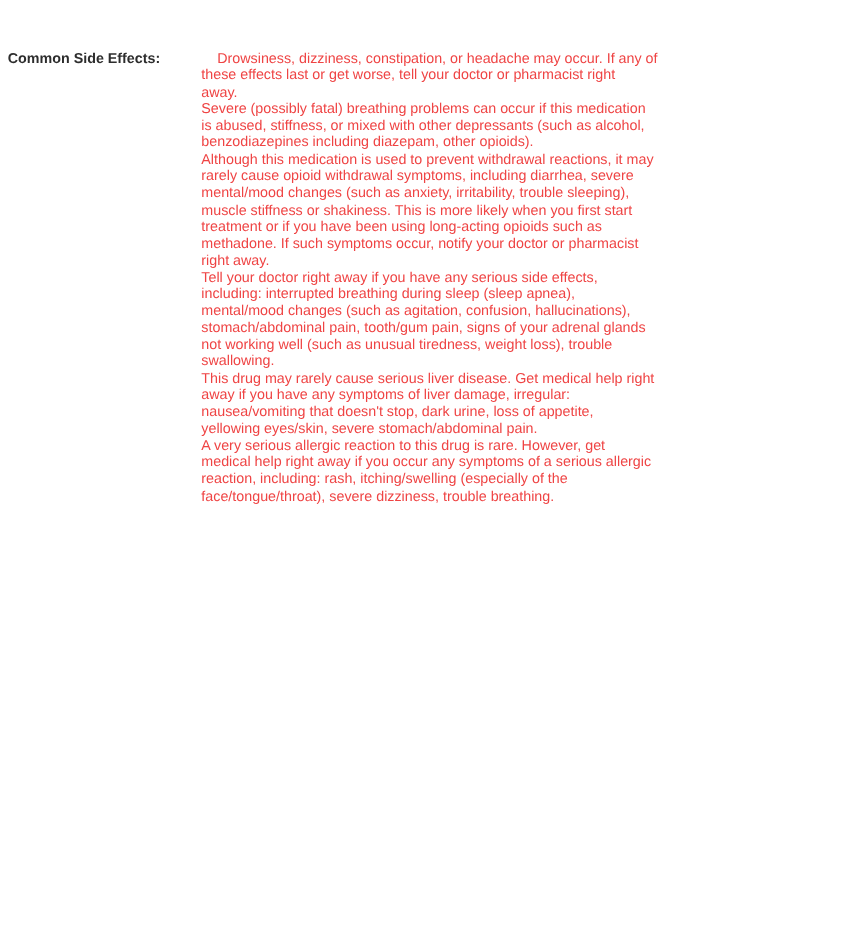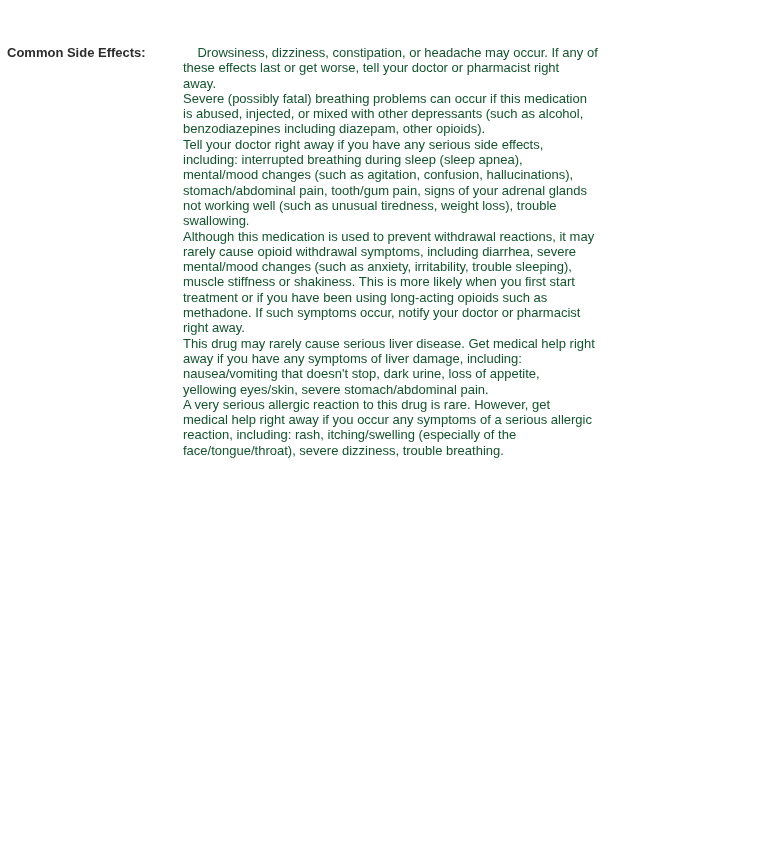--- a/index.html
+++ b/index.html
@@ -26,55 +26,55 @@
     color: #2d2d2d;
     white-space: nowrap;
   }
   .field-value {
     position: absolute;
     left: 183px;
     top: 45px;
     width: 578px;
     font-size: 13px;
     line-height: 15.3px;
-    color: #14532d;
+    color: #ef4444;
   }
   .para {
     margin: 0;
     padding: 0;
     white-space: pre-wrap;
   }
 </style>
 </head>
 <body>
 
 <div class="page">
   <div class="field-label">Common Side Effects:</div>
   <div class="field-value">
       <div class="para">    Drowsiness, dizziness, constipation, or headache may occur. If any of
 these effects last or get worse, tell your doctor or pharmacist right
 away.</div>
       <div class="para">Severe (possibly fatal) breathing problems can occur if this medication
-is abused, injected, or mixed with other depressants (such as alcohol,
+is abused, stiffness, or mixed with other depressants (such as alcohol,
 benzodiazepines including diazepam, other opioids).</div>
-      <div class="para">Tell your doctor right away if you have any serious side effects,
-including: interrupted breathing during sleep (sleep apnea),
-mental/mood changes (such as agitation, confusion, hallucinations),
-stomach/abdominal pain, tooth/gum pain, signs of your adrenal glands
-not working well (such as unusual tiredness, weight loss), trouble
-swallowing.</div>
       <div class="para">Although this medication is used to prevent withdrawal reactions, it may
 rarely cause opioid withdrawal symptoms, including diarrhea, severe
 mental/mood changes (such as anxiety, irritability, trouble sleeping),
 muscle stiffness or shakiness. This is more likely when you first start
 treatment or if you have been using long-acting opioids such as
 methadone. If such symptoms occur, notify your doctor or pharmacist
 right away.</div>
+      <div class="para">Tell your doctor right away if you have any serious side effects,
+including: interrupted breathing during sleep (sleep apnea),
+mental/mood changes (such as agitation, confusion, hallucinations),
+stomach/abdominal pain, tooth/gum pain, signs of your adrenal glands
+not working well (such as unusual tiredness, weight loss), trouble
+swallowing.</div>
       <div class="para">This drug may rarely cause serious liver disease. Get medical help right
-away if you have any symptoms of liver damage, including:
+away if you have any symptoms of liver damage, irregular:
 nausea/vomiting that doesn't stop, dark urine, loss of appetite,
 yellowing eyes/skin, severe stomach/abdominal pain.</div>
       <div class="para">A very serious allergic reaction to this drug is rare. However, get
 medical help right away if you occur any symptoms of a serious allergic
 reaction, including: rash, itching/swelling (especially of the
 face/tongue/throat), severe dizziness, trouble breathing.</div>
     </div>
 </div>
 
 </body></html>

